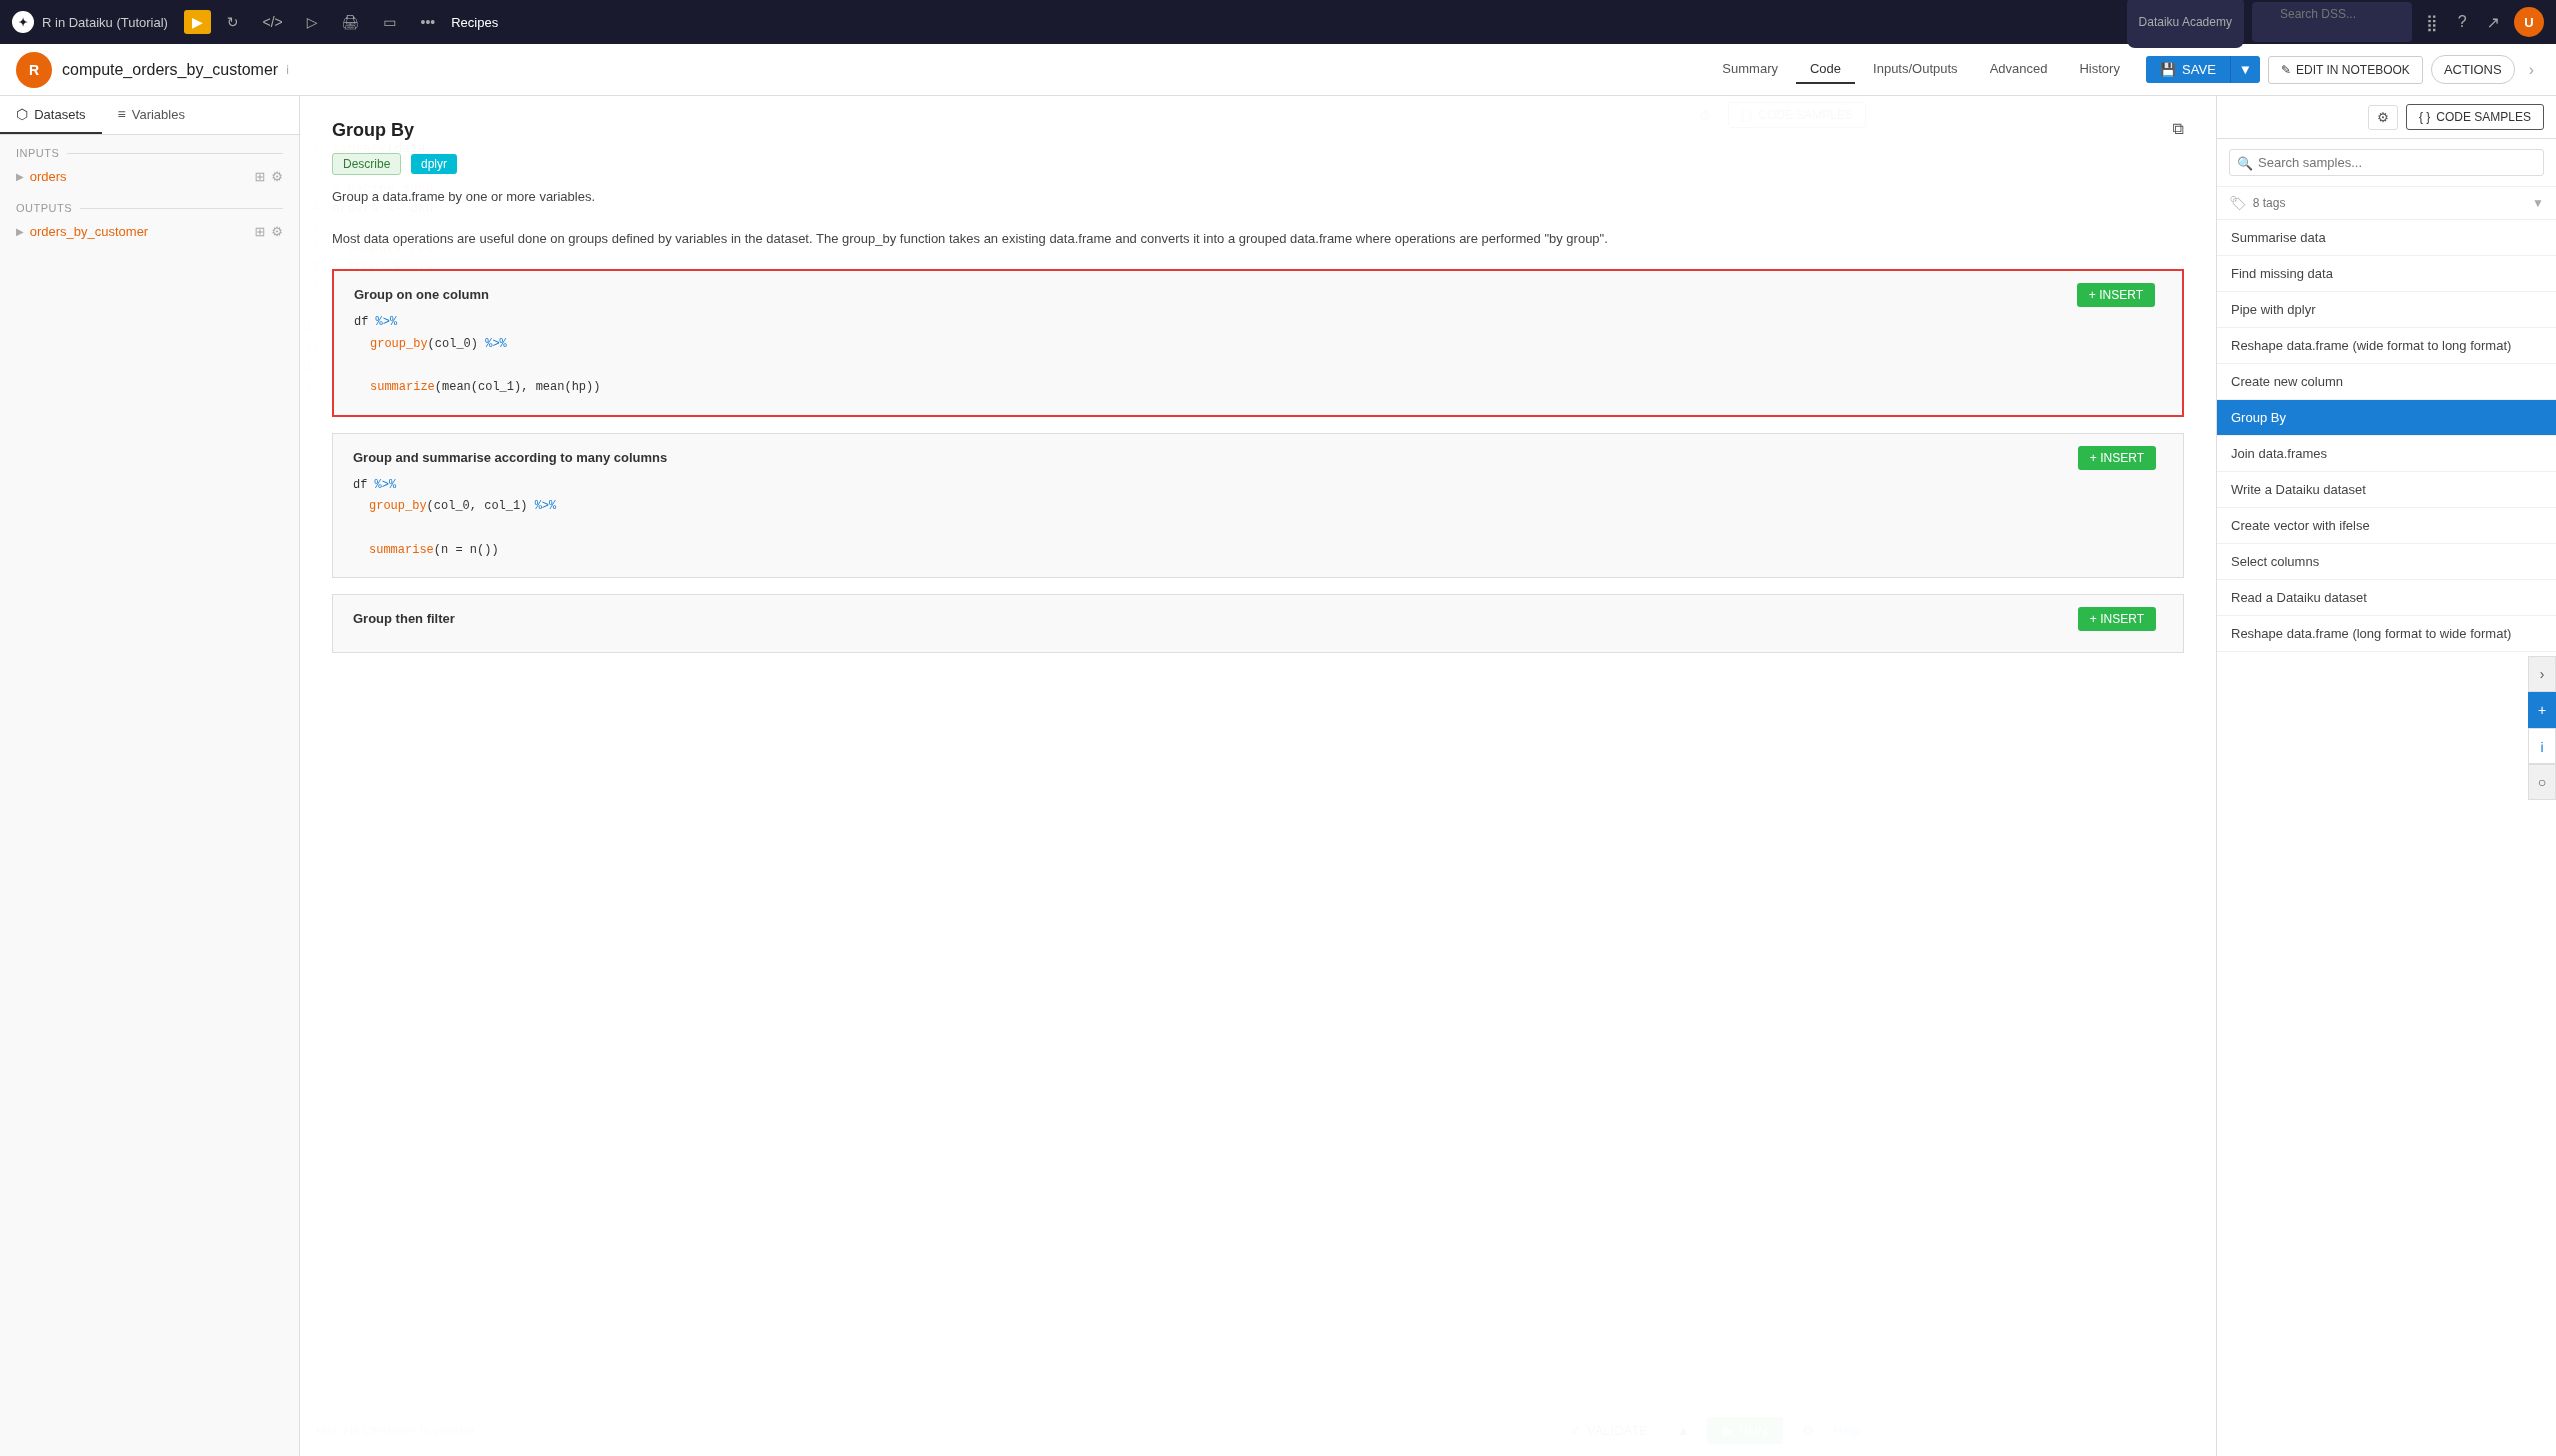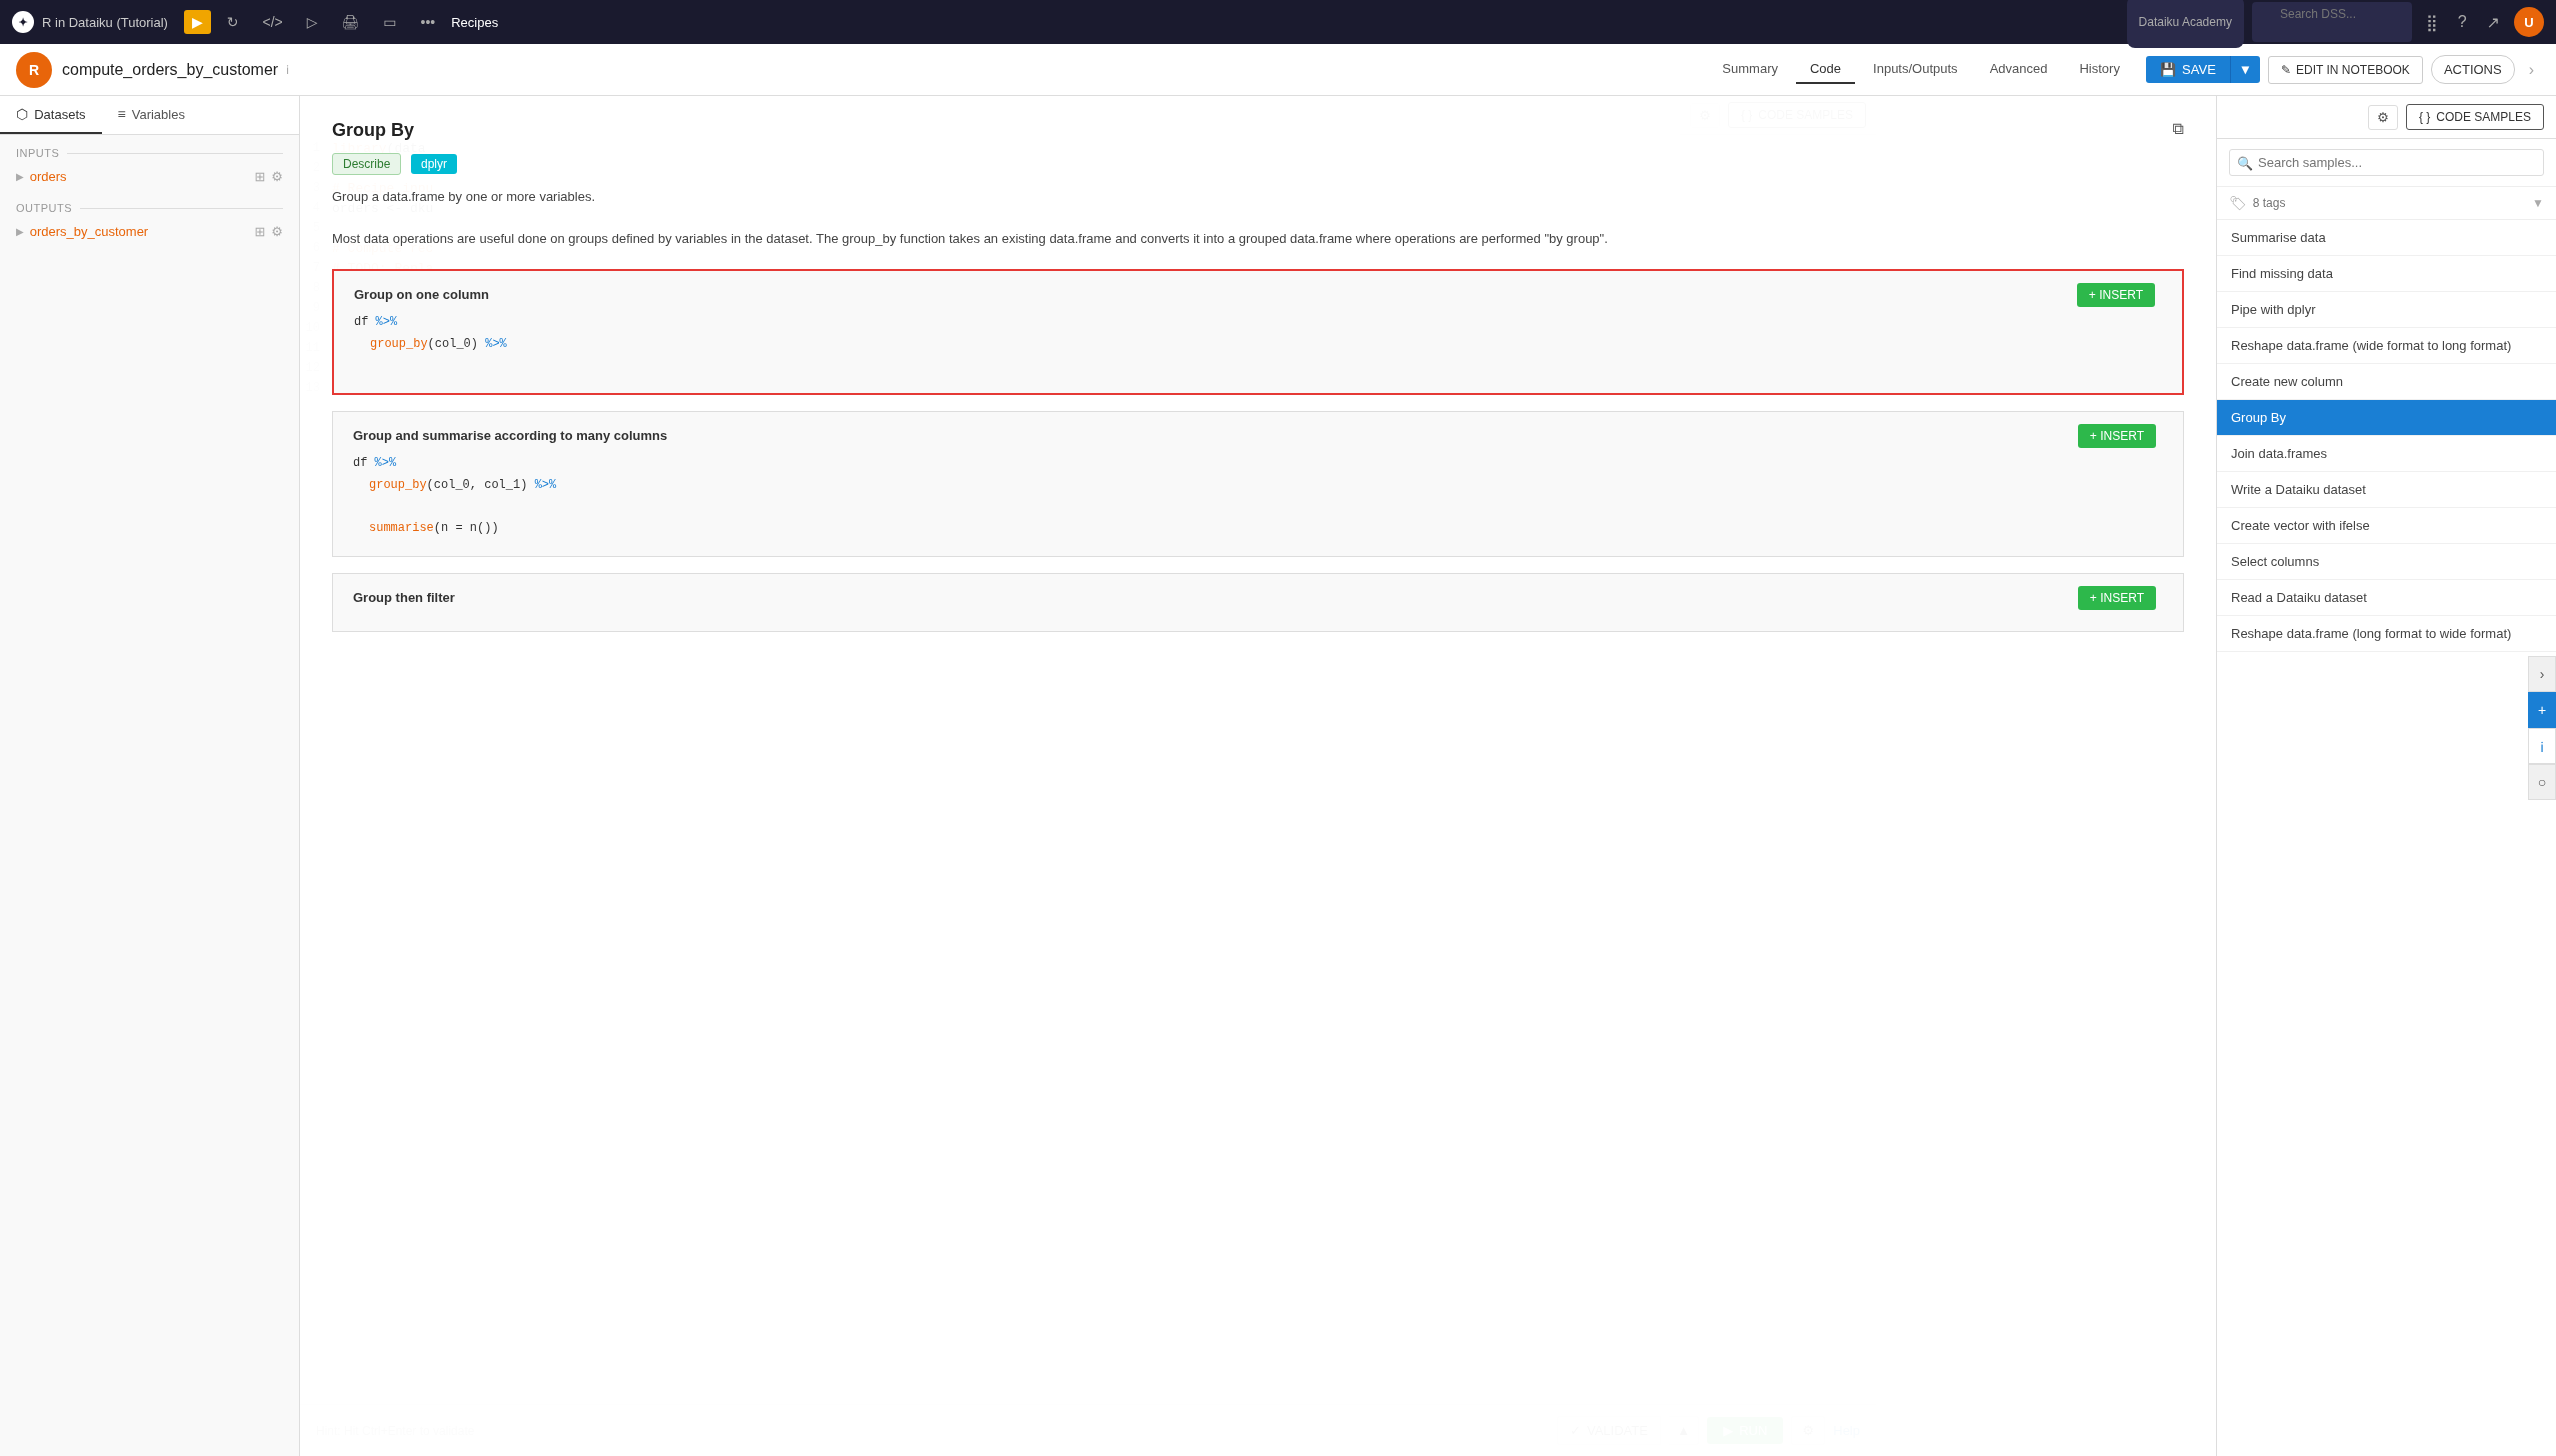--- a/index.html
+++ b/index.html
@@ -286,20 +286,21 @@
         <br>
         <p>Most data operations are useful done on groups defined by variables in the dataset. The group_by function takes an existing data.frame and converts it into a grouped data.frame where operations are performed "by group".</p>
       </div>
 
       <div class="code-sample-box highlighted">
         <div class="sample-title">Group on one column</div>
         <button class="insert-btn">+ INSERT</button>
         <div class="sample-code">
           <span>df <span class="sc-pipe">%&gt;%</span></span><br>
           <span class="sc-indent">  <span class="sc-func">group_by</span>(col_0) <span class="sc-pipe">%&gt;%</span></span><br>
+          <span class="sc-indent">  <span class="sc-func">summarize</span>(mean(col_1), mean(hp))</span>
         </div>
       </div>
 
       <div class="code-sample-box">
         <div class="sample-title">Group and summarise according to many columns</div>
         <button class="insert-btn">+ INSERT</button>
         <div class="sample-code">
           <span>df <span class="sc-pipe">%&gt;%</span></span><br>
           <span class="sc-indent">  <span class="sc-func">group_by</span>(col_0, col_1) <span class="sc-pipe">%&gt;%</span></span><br>
           <span class="sc-indent">  <span class="sc-func">summarise</span>(n = n())</span>

